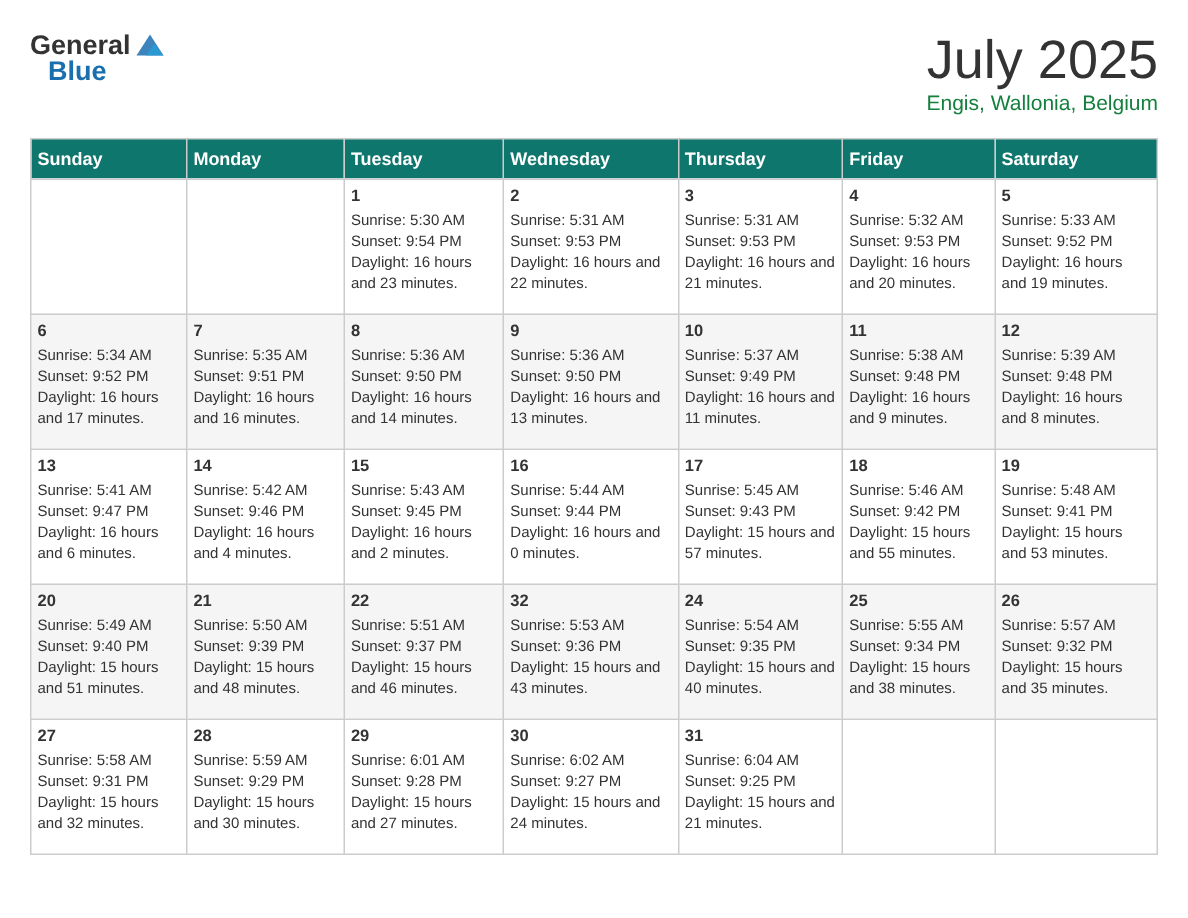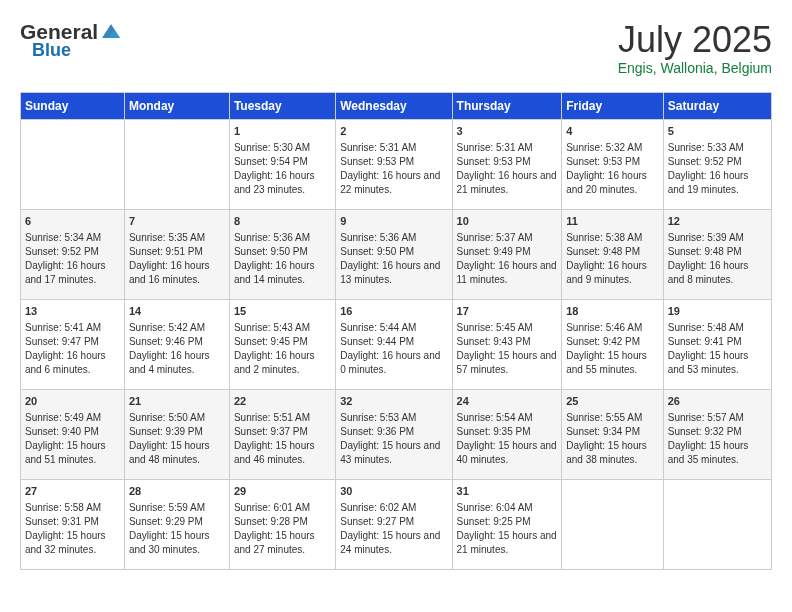--- a/index.html
+++ b/index.html
@@ -15,21 +15,21 @@
       justify-content: space-between;
       align-items: flex-start;
       margin-bottom: 16px;
     }
     .logo {
       display: flex;
       align-items: center;
       gap: 0;
     }
     .logo-text-general {
-      font-size: 21px;
+      font-size: 18px;
       font-weight: bold;
       color: #333;
     }
     .logo-text-blue {
       font-size: 18px;
       font-weight: bold;
       color: #1a6faf;
     }
     .title-block {
       text-align: right;
@@ -43,21 +43,21 @@
     .location-title {
       font-size: 14px;
       color: #15803d;
     }
     table {
       width: 100%;
       border-collapse: collapse;
       font-size: 11px;
     }
     thead tr th {
-      background-color: #1d4ed8;
+      background-color: #0f766e;
       color: #fff;
       padding: 6px 4px;
       text-align: left;
       font-size: 12px;
       font-weight: bold;
       border: 1px solid #ccc;
     }
     tbody tr td {
       border: 1px solid #ccc;
       vertical-align: top;

